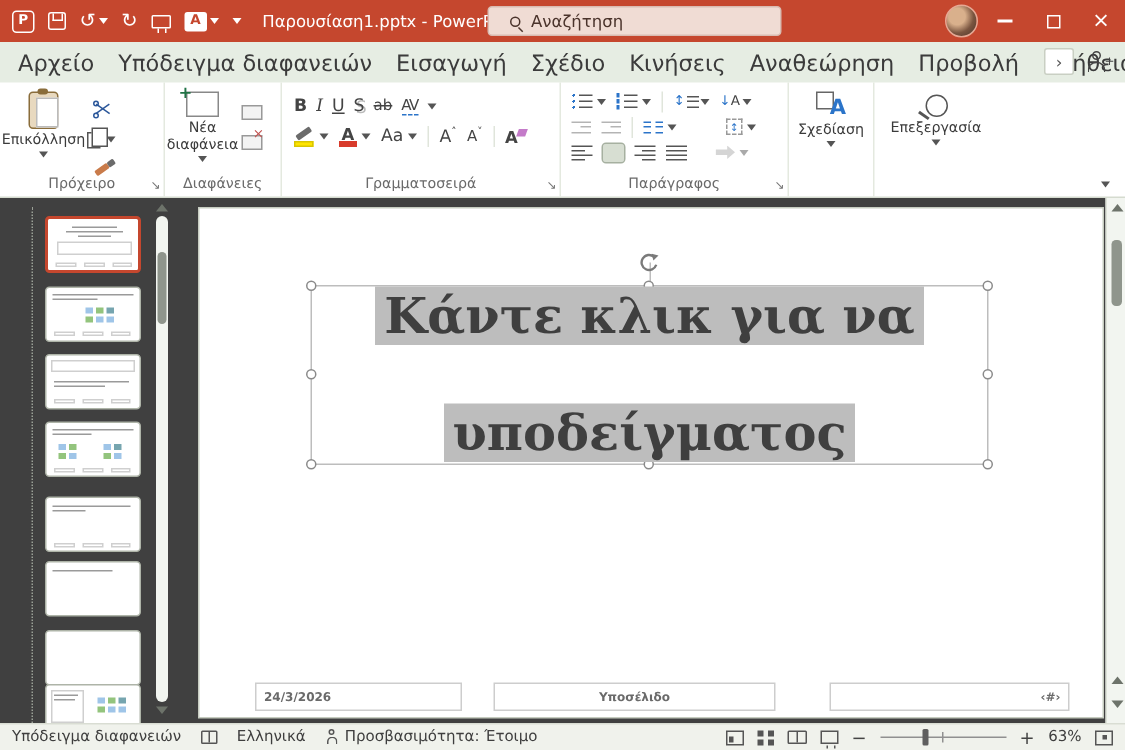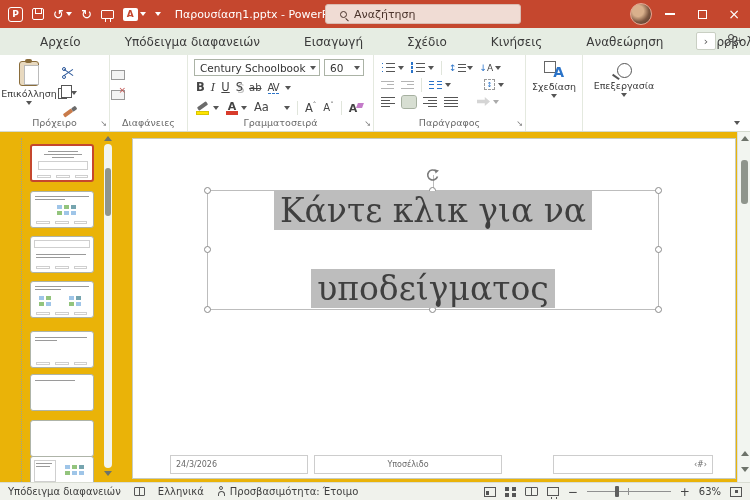--- a/index.html
+++ b/index.html
@@ -26,21 +26,21 @@
   .mag::after { content:""; position:absolute; left:5px; top:6px; width:4px; height:1.4px; background:#4a332b; transform:rotate(45deg); transform-origin:0 0; }
   #avatar { position:absolute; right:98px; top:3px; width:22px; height:22px; border-radius:50%; background:radial-gradient(circle at 35% 35%, #d9b08c 0 30%, #7a5540 60%, #4a3227); border:1px solid #e6a894; }
   .caption-btns { position:absolute; right:0; top:0; height:28px; display:flex; }
   .cap { width:32px; height:28px; display:flex; align-items:center; justify-content:center; color:#fff; }
   .min-g { width:10px; height:1.5px; background:#fff; }
   .max-g { width:9px; height:9px; border:1.3px solid #fff; }
   .close-g { font-size:14px; line-height:1; }
 
   
   #tabrow { position:absolute; left:0; top:28px; width:750px; height:27px; background:#E6EDE3; display:flex; align-items:stretch; padding-left:4px; }
-  .tab { display:flex; align-items:center; padding:0 8px; font-size:12px; color:#3b3b3b; position:relative; white-space:nowrap; cursor:default;margin-left:28px; }
+  .tab { display:flex; align-items:center; padding:0 8px; font-size:15px; color:#3b3b3b; position:relative; white-space:nowrap; cursor:default; }
   .tab.active { font-weight:bold; color:#262626; }
   .tab.active::after { content:""; position:absolute; left:8px; right:8px; bottom:1px; height:3px; background:#C5472E; border-radius:2px; }
   .tab-more { position:absolute; right:34px; top:4px; width:20px; height:18px; background:#fff; border:1px solid #c9cfc3; border-radius:2px; display:flex; align-items:center; justify-content:center; color:#555; font-size:11px; }
   .share-ic { position:absolute; right:8px; top:5px; width:18px; height:16px; }
   .share-ic .head { position:absolute; left:4px; top:1px; width:6px; height:6px; border:1.3px solid #444; border-radius:50%; }
   .share-ic .body { position:absolute; left:1px; top:8px; width:12px; height:7px; border:1.3px solid #444; border-bottom:none; border-radius:6px 6px 0 0; }
   .share-ic .plus { position:absolute; right:-1px; top:3px; font-size:8px; color:#444; }
 
   
   #ribbon { position:absolute; left:0; top:55px; width:750px; height:77px; background:#fff; border-bottom:1px solid #D5DBCF; display:flex; }
@@ -117,21 +117,21 @@
   
   .g-draw { width:57px; } .g-edit { width:82px; }
   .draw-ic { width:20px; height:18px; position:relative; }
   .draw-ic .sq { position:absolute; left:0; top:0; width:12px; height:12px; border:1.3px solid #666; background:#fff; }
   .draw-ic .A { position:absolute; right:0; bottom:0; color:#2b74c9; font-size:14px; font-weight:bold; line-height:1; }
   .edit-ic { width:15px; height:15px; border:1.5px solid #555; border-radius:50%; position:relative; margin-top:2px; }
   .edit-ic::after { content:""; position:absolute; left:-6px; top:12px; width:8px; height:1.6px; background:#555; transform:rotate(35deg); }
   .collapse { position:absolute; right:10px; bottom:6px; }
 
   
-  #work { position:absolute; left:0; top:132px; width:750px; height:350px; background:#eab308; overflow:hidden; }
+  #work { position:absolute; left:0; top:132px; width:750px; height:350px; background:#404040; overflow:hidden;font-weight:bold; }
   .master-line { position:absolute; left:21px; top:6px; bottom:0; border-left:1px dotted #9AA096; }
   .thumb { position:absolute; left:30px; width:64px; height:37px; background:#fff; border:1px solid #AEB4A8; border-radius:3px; overflow:hidden; }
   .thumb.selthumb { border:2px solid #C5472E; }
   .tl { position:absolute; background:#9a9a9a; height:1px; }
   .tbox { position:absolute; border:1px solid #cfcfcf; }
   .chip { position:absolute; width:5px; height:4px; }
   .thumb-sb { position:absolute; left:103px; top:2px; width:10px; height:346px; }
   .thumb-sb .track { position:absolute; left:1px; top:10px; bottom:12px; width:8px; background:#F2F5F0; border-radius:4px; }
   .thumb-sb .thumbbar { position:absolute; left:2px; top:34px; width:6px; height:48px; background:#8f958c; border-radius:3px; }
   .tri-up { width:0; height:0; border-left:4px solid transparent; border-right:4px solid transparent; border-bottom:5px solid #6d736a; }
@@ -141,21 +141,21 @@
   #slide { position:absolute; left:133px; top:7px; width:602px; height:339px; background:#fff; box-shadow:0 0 0 1px #C6CCC0; }
   #titlebox { position:absolute; left:74px; top:51px; width:452px; height:120px; border:1px solid #bdbdbd; }
   .handle { position:absolute; width:7px; height:7px; background:#fff; border:1px solid #8a8a8a; border-radius:50%; }
   .rot { position:absolute; left:50%; top:-24px; transform:translateX(-50%); }
   .rot-stem { position:absolute; left:50%; top:-16px; width:1px; height:16px; background:#bdbdbd; }
   #titletext { position:absolute; left:-24px; right:-24px; top:0; text-align:center; font-family:"DejaVu Serif","Liberation Serif",serif; font-size:33px; line-height:39px; color:#3f3f3f; }
   #titletext span { background:#BDBDBD; padding:0 6px; }
   #subbox { position:absolute; left:72px; top:179px; width:452px; height:79px; border:1px solid #CDCDCD; text-align:center; padding-top:3px; font-size:13px; color:#3a3a3a; }
   .ph { position:absolute; top:316px; height:19px; border:1px solid #CDCDCD; font-size:8px; color:#6a6a6a; display:flex; align-items:center; }
   #ph-date { left:37px; width:138px; padding-left:5px; }
-  #ph-footer { left:181px; width:188px; justify-content:center; }
+  #ph-footer { left:196px; width:188px; justify-content:center; }
   #ph-num { left:420px; width:160px; justify-content:flex-end; padding-right:5px; }
 
   
   #vscroll { position:absolute; right:0; top:0; width:13px; height:350px; background:#F2F5F0; border-left:1px solid #DDE2D8; }
   #vscroll .bar { position:absolute; left:3px; top:28px; width:7px; height:44px; background:#8f958c; border-radius:3px; }
   .vs-arrow { position:absolute; left:2.5px; }
 
   
   #statusbar { position:absolute; left:0; top:482px; width:750px; height:18px; background:#F0F2EC; border-top:1px solid #D9DDD3; display:flex; align-items:center; font-size:10px; color:#3e3e3e; }
   .sb-left { display:flex; align-items:center; gap:13px; padding-left:8px; }
@@ -263,42 +263,37 @@
           </div>
         <div class="ribbtn">
             <div class="paint-ic"></div>
           </div>
       </div>
       <div class="group-label">Πρόχειρο</div>
       <div class="launcher">↘</div>
     </div>
 
     <div class="group g-slides">
+      <div class="bigbtn" style="width:50px;">
+        <div class="newslide-ic"></div>
+        <span>Νέα διαφάνεια</span>
+        <span class="dd dark"></span>
+      </div>
       <div class="smallcol" style="padding-top:8px;">
         <div class="ribbtn">
             <div class="mini-slide"></div>
           </div>
         <div class="ribbtn">
             <div class="mini-slide del"></div>
           </div>
       </div>
       <div class="group-label">Διαφάνειες</div>
     </div>
 
     <div class="group g-font">
-      <div class="fontrow">
-        <div class="combo" style="width:126px;">
-          <span>Century Schoolbook</span>
-            <span class="dd dark"></span>
-        </div>
-        <div class="combo" style="width:40px;">
-          <span>60</span>
-            <span class="dd dark"></span>
-        </div>
-      </div>
       <div class="charrow">
         <span class="chr b">B</span>
         <span class="chr i">I</span>
         <span class="chr u">U</span>
         <span class="chr sh">S</span>
         <span class="chr st">ab</span>
         <span class="chr av">AV</span>
         <span class="dd dark"></span>
       </div>
       <div class="penrow">
@@ -306,21 +301,21 @@
             <span class="pen-ic">
               <span class="tip"></span>
               <span class="bar"></span>
             </span>
             <span class="dd dark"></span>
           </span>
         <span style="display:flex;align-items:center;gap:3px;">
             <span class="fc-ic"><span>A</span><span class="bar"></span></span>
             <span class="dd dark"></span>
           </span>
-        <span style="display:flex;align-items:center;gap:15px;justify-content:space-between;">
+        <span style="display:flex;align-items:center;gap:3px;justify-content:space-between;">
             <span class="chr">Aa</span>
             <span class="dd dark"></span>
           </span>
         <span class="vsep"></span>
         <span class="chr"><span>A</span><span class="aa-sup">˄</span></span>
         <span class="chr" style="font-size:10px;"><span>A</span><span class="aa-sup">˅</span></span>
         <span class="vsep"></span>
         <span class="clear-ic">A</span>
       </div>
       <div class="group-label">Γραμματοσειρά</div>

